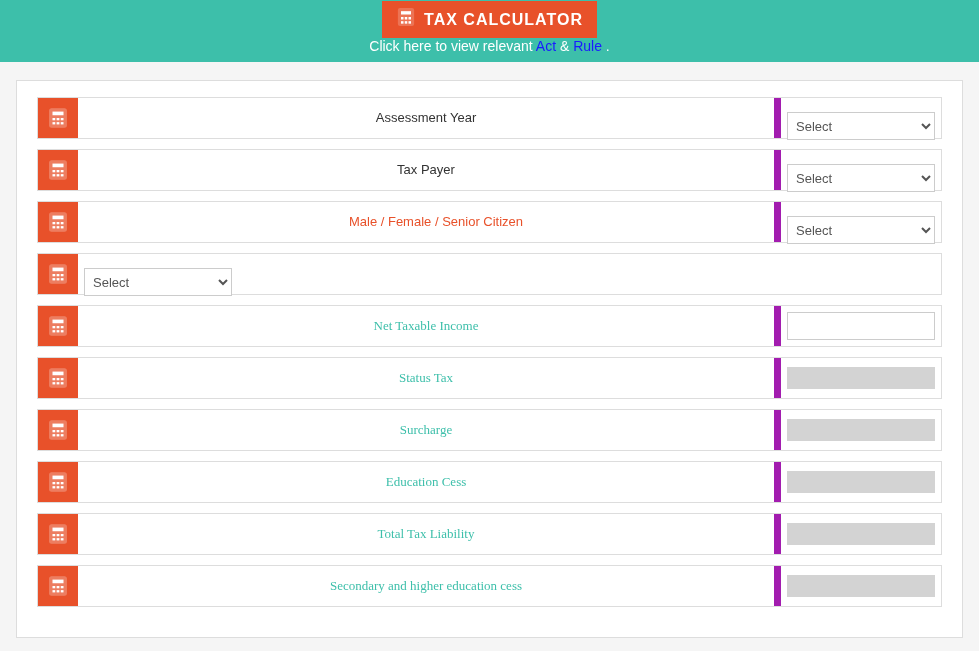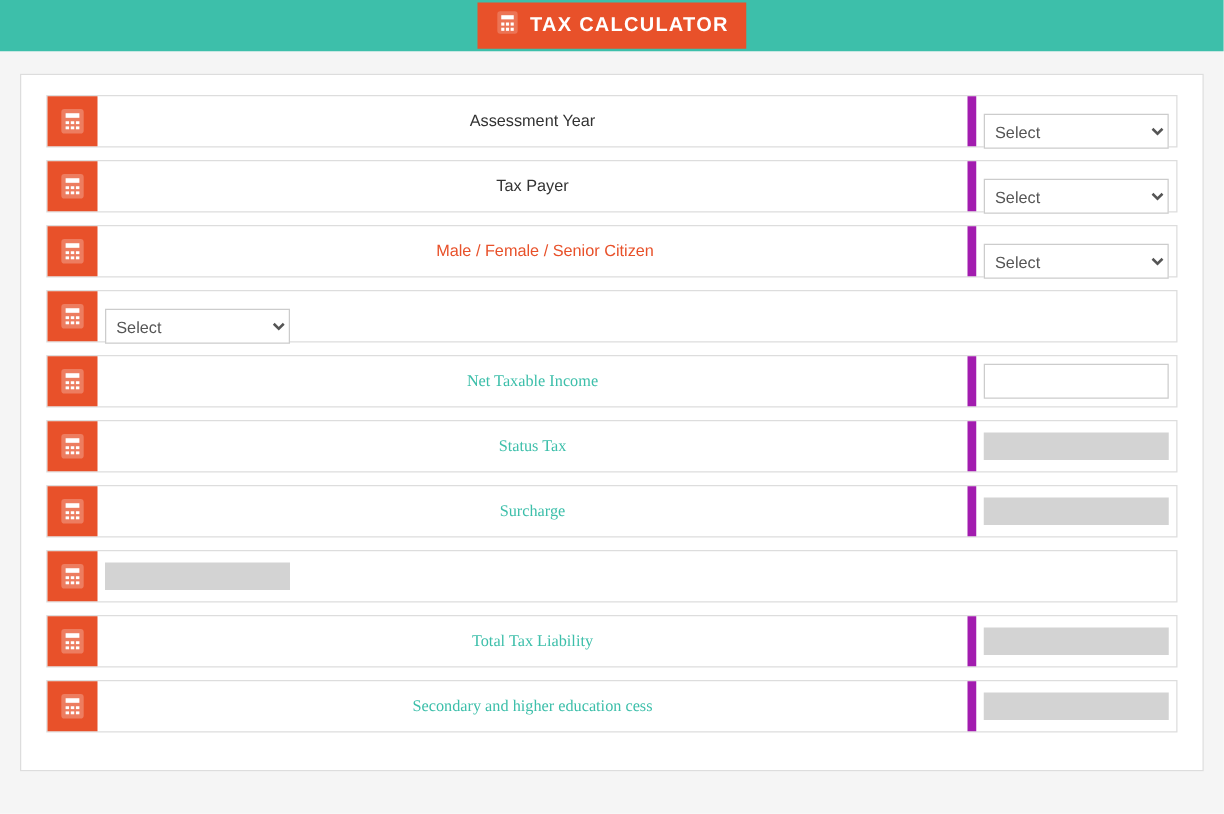--- a/index.html
+++ b/index.html
@@ -13,23 +13,23 @@
       background: #f5f5f5;
       width: 979px;
       min-height: 651px;
     }
 
     
     .header {
       background-color: #3dbfaa;
       display: flex;
       align-items: center;
-      justify-content: center;
+      justify-content: flex-end;
       padding: 8px 20px;
-      height: 41px;
+      height: 62px;
       flex-direction: column;
     }
 
     .header-title-box {
       background-color: #e8512a;
       display: flex;
       align-items: center;
       padding: 6px 14px;
       gap: 8px;
     }
@@ -158,20 +158,27 @@
         <rect x="6" y="12" width="3" height="3" fill="white"></rect>
         <rect x="10.5" y="12" width="3" height="3" fill="white"></rect>
         <rect x="15" y="12" width="3" height="3" fill="white"></rect>
         <rect x="6" y="17" width="3" height="3" fill="white"></rect>
         <rect x="10.5" y="17" width="3" height="3" fill="white"></rect>
         <rect x="15" y="17" width="3" height="3" fill="white"></rect>
       </svg>
     </span>
     <span class="header-title-text">TAX CALCULATOR</span>
   </div>
+  <div class="header-link-text">
+    <span>Click here to view relevant</span>
+    <a href="#">Act</a>
+    <span> &amp; </span>
+    <a href="#">Rule</a>
+    <span>.</span>
+  </div>
 </div>
 
 <div class="main-container">
   <div id="form-rows-container">
       <div class="form-row">
         <div class="row-icon-box">
     <svg xmlns="http://www.w3.org/2000/svg" viewBox="0 0 24 24">
       <rect x="3" y="2" width="18" height="20" rx="2" fill="white" opacity="0.25" stroke="white" stroke-width="1.5"></rect>
       <rect x="6" y="5" width="12" height="4" fill="white"></rect>
       <rect x="6" y="12" width="3" height="2.5" fill="white"></rect>
@@ -300,20 +307,21 @@
       <rect x="3" y="2" width="18" height="20" rx="2" fill="white" opacity="0.25" stroke="white" stroke-width="1.5"></rect>
       <rect x="6" y="5" width="12" height="4" fill="white"></rect>
       <rect x="6" y="12" width="3" height="2.5" fill="white"></rect>
       <rect x="10.5" y="12" width="3" height="2.5" fill="white"></rect>
       <rect x="15" y="12" width="3" height="2.5" fill="white"></rect>
       <rect x="6" y="16.5" width="3" height="2.5" fill="white"></rect>
       <rect x="10.5" y="16.5" width="3" height="2.5" fill="white"></rect>
       <rect x="15" y="16.5" width="3" height="2.5" fill="white"></rect>
     </svg>
         </div>
+        <div class="row-label colored-blue">Education Cess</div>
         <div class="row-control">
           <div class="row-control-readonly"></div>
         </div>
       </div>
       <div class="form-row">
         <div class="row-icon-box">
     <svg xmlns="http://www.w3.org/2000/svg" viewBox="0 0 24 24">
       <rect x="3" y="2" width="18" height="20" rx="2" fill="white" opacity="0.25" stroke="white" stroke-width="1.5"></rect>
       <rect x="6" y="5" width="12" height="4" fill="white"></rect>
       <rect x="6" y="12" width="3" height="2.5" fill="white"></rect>

